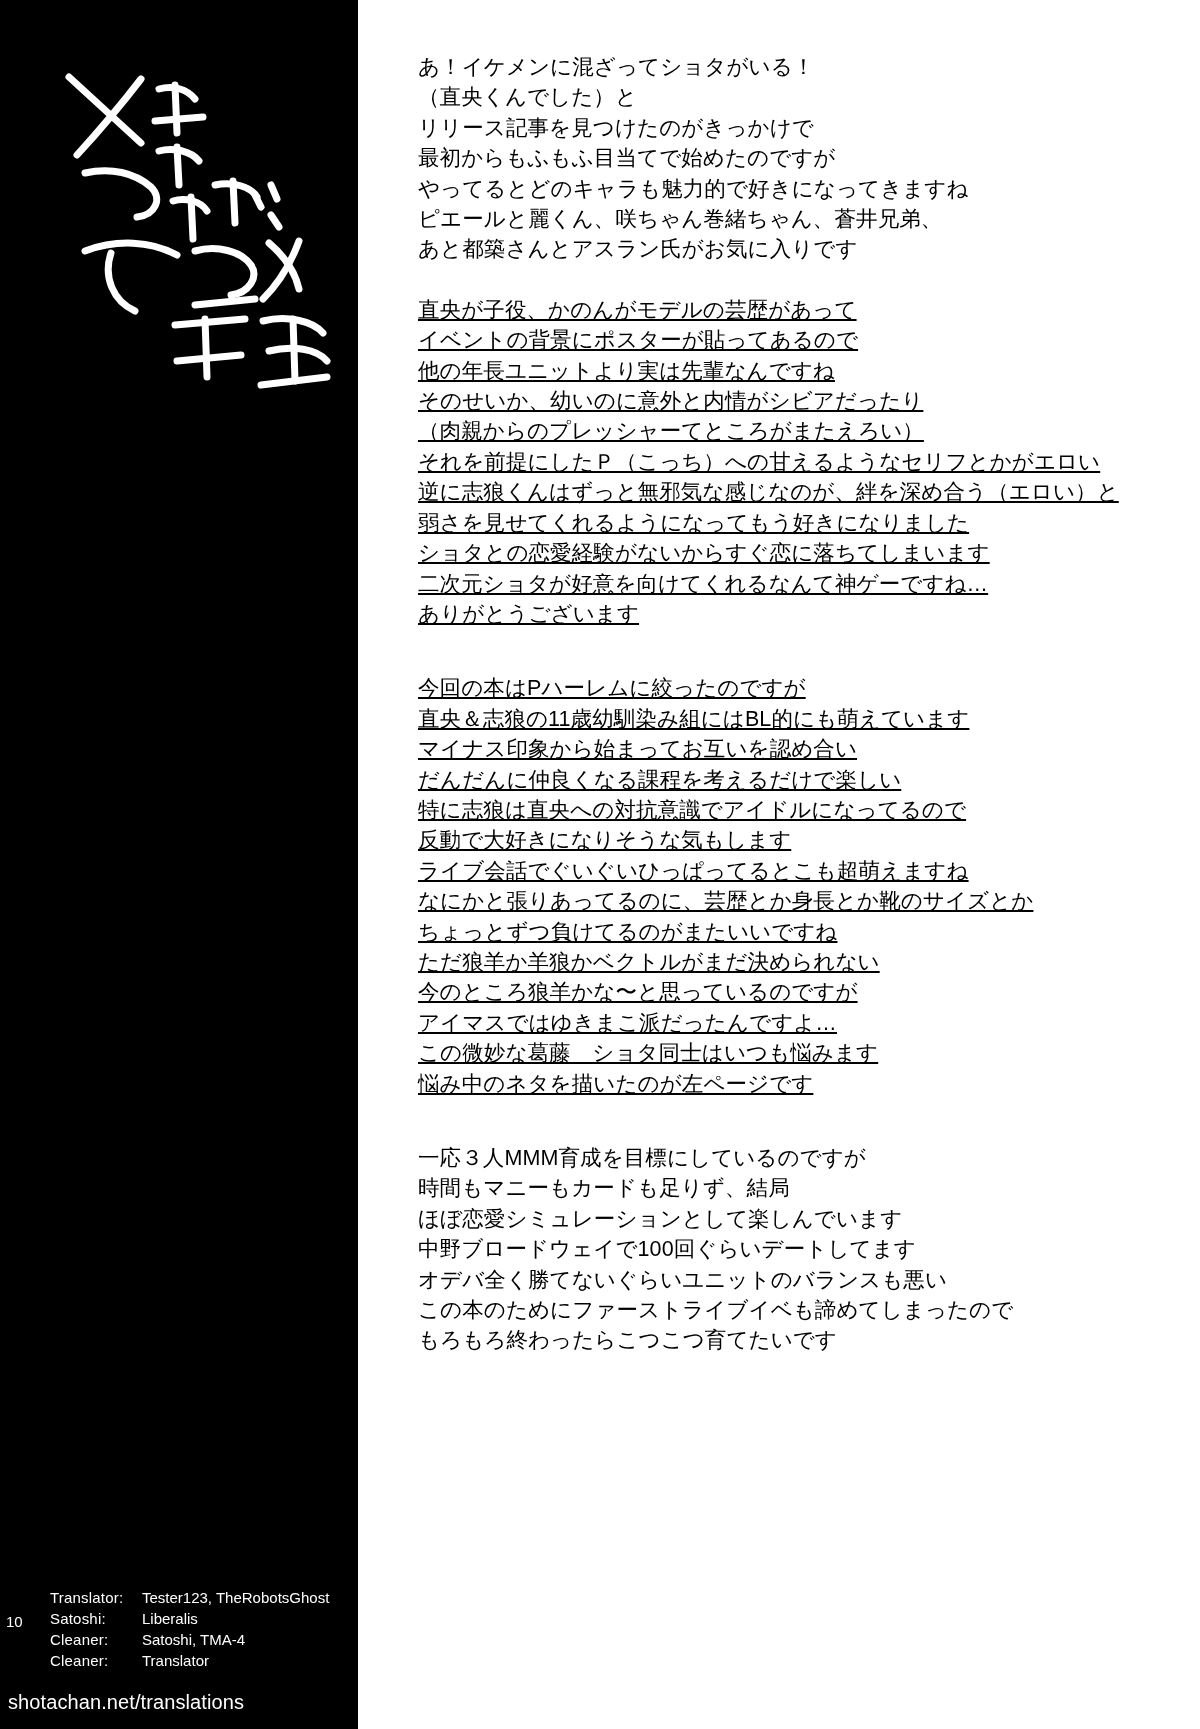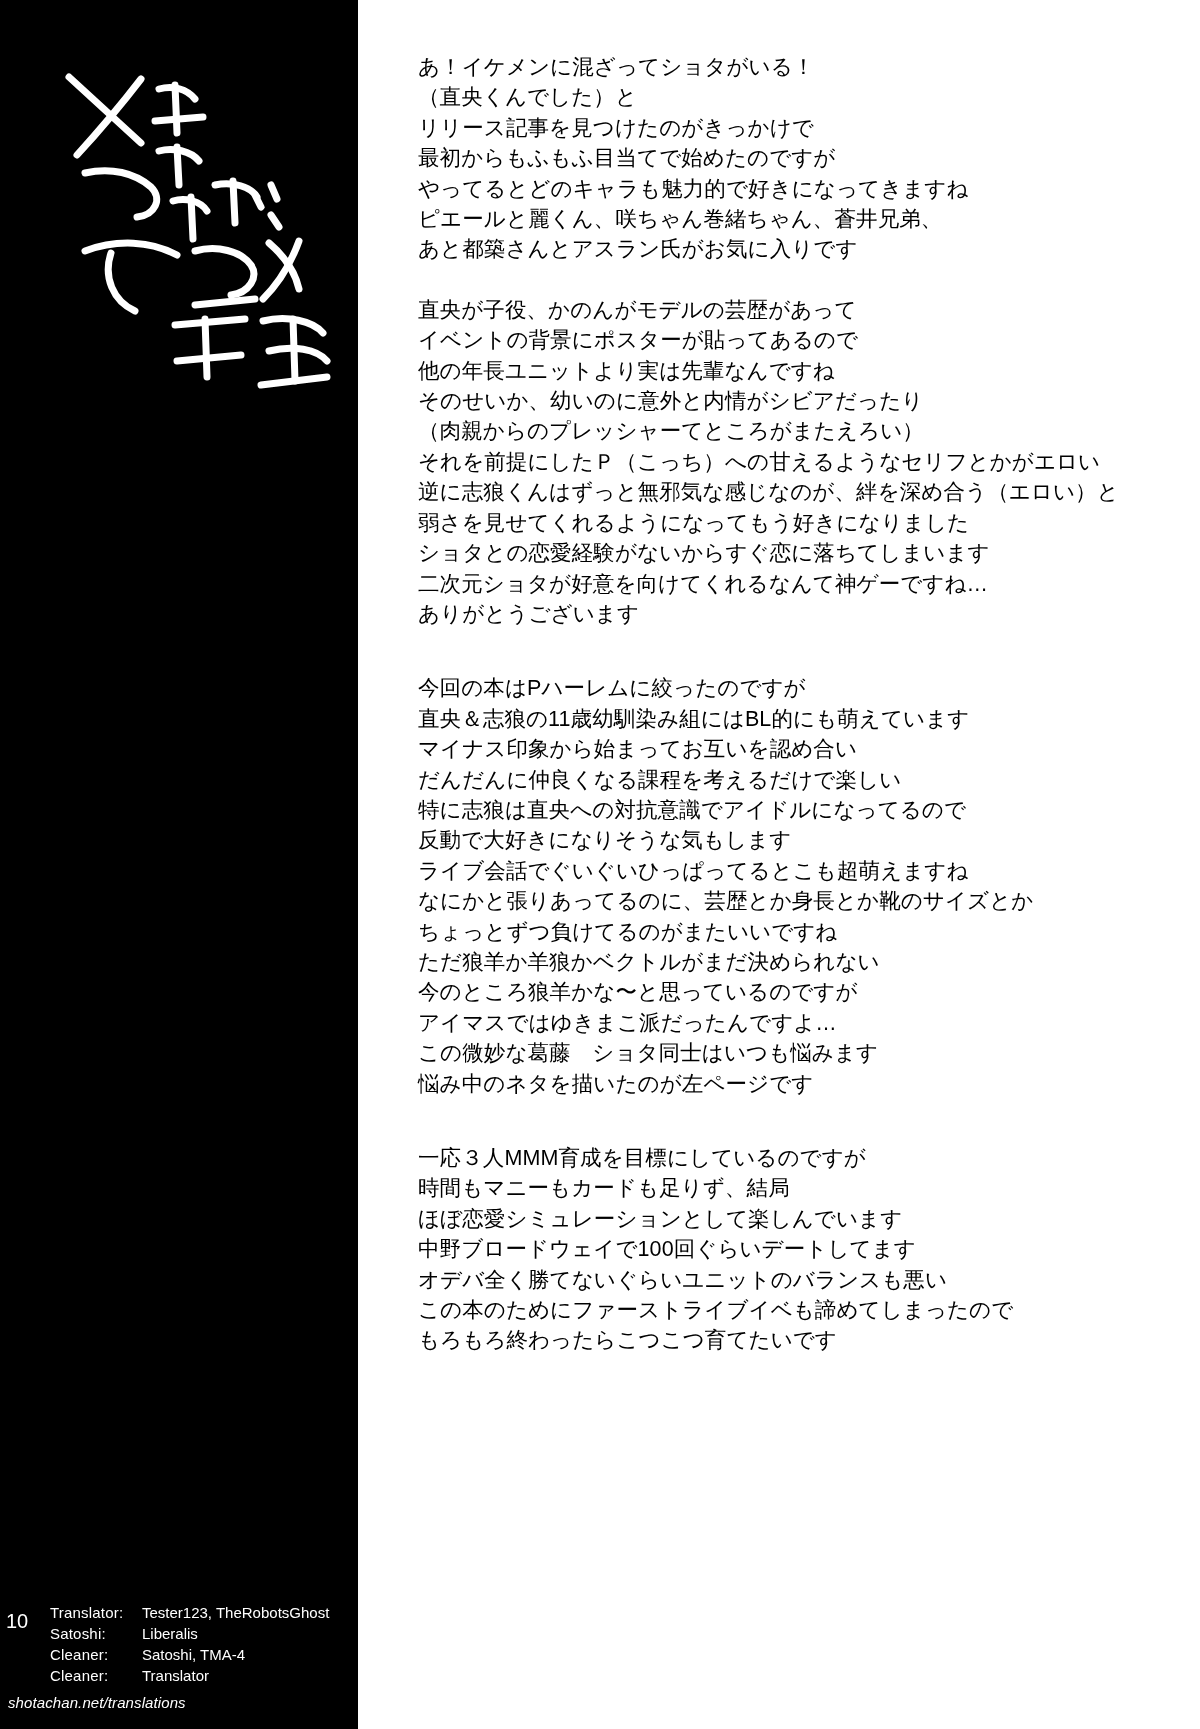--- a/index.html
+++ b/index.html
@@ -53,31 +53,30 @@
   }
   .credits-label {
     width: 92px;
     flex: 0 0 92px;
     letter-spacing: 0.2px;
   }
   .credits-value {
     flex: 1;
   }
   .credits-url {
-    margin-top: 6px;
-    font-size: 15px;
+    margin-top: 21px;
+    font-size: 20px;
     letter-spacing: 0.1px;
-    font-style: italic;
   }
   .page-number {
     position: absolute;
     left: 6px;
     bottom: 97px;
     color: #ffffff;
-    font-size: 20px;
+    font-size: 15px;
     line-height: 21px;
     font-family: "Liberation Sans", sans-serif;
   }
   .page-number span { display: block; }
   
   .body-text {
     position: absolute;
     left: 418px;
     top: 52px;
     width: 740px;
@@ -86,20 +85,21 @@
     font-size: 21.5px;
     line-height: 30.4px;
     letter-spacing: 0.1px;
   }
   .para {
     margin: 0 0 30px 0;
     white-space: pre-line;
   }
   .para.gap-big {
     margin-bottom: 44px;
+    text-decoration: underline;
   }
 </style>
 </head>
 <body>
 
 <div class="page">
 
   <div class="left-panel">
 
     <div class="handwritten-title" aria-label="handwritten japanese title">

